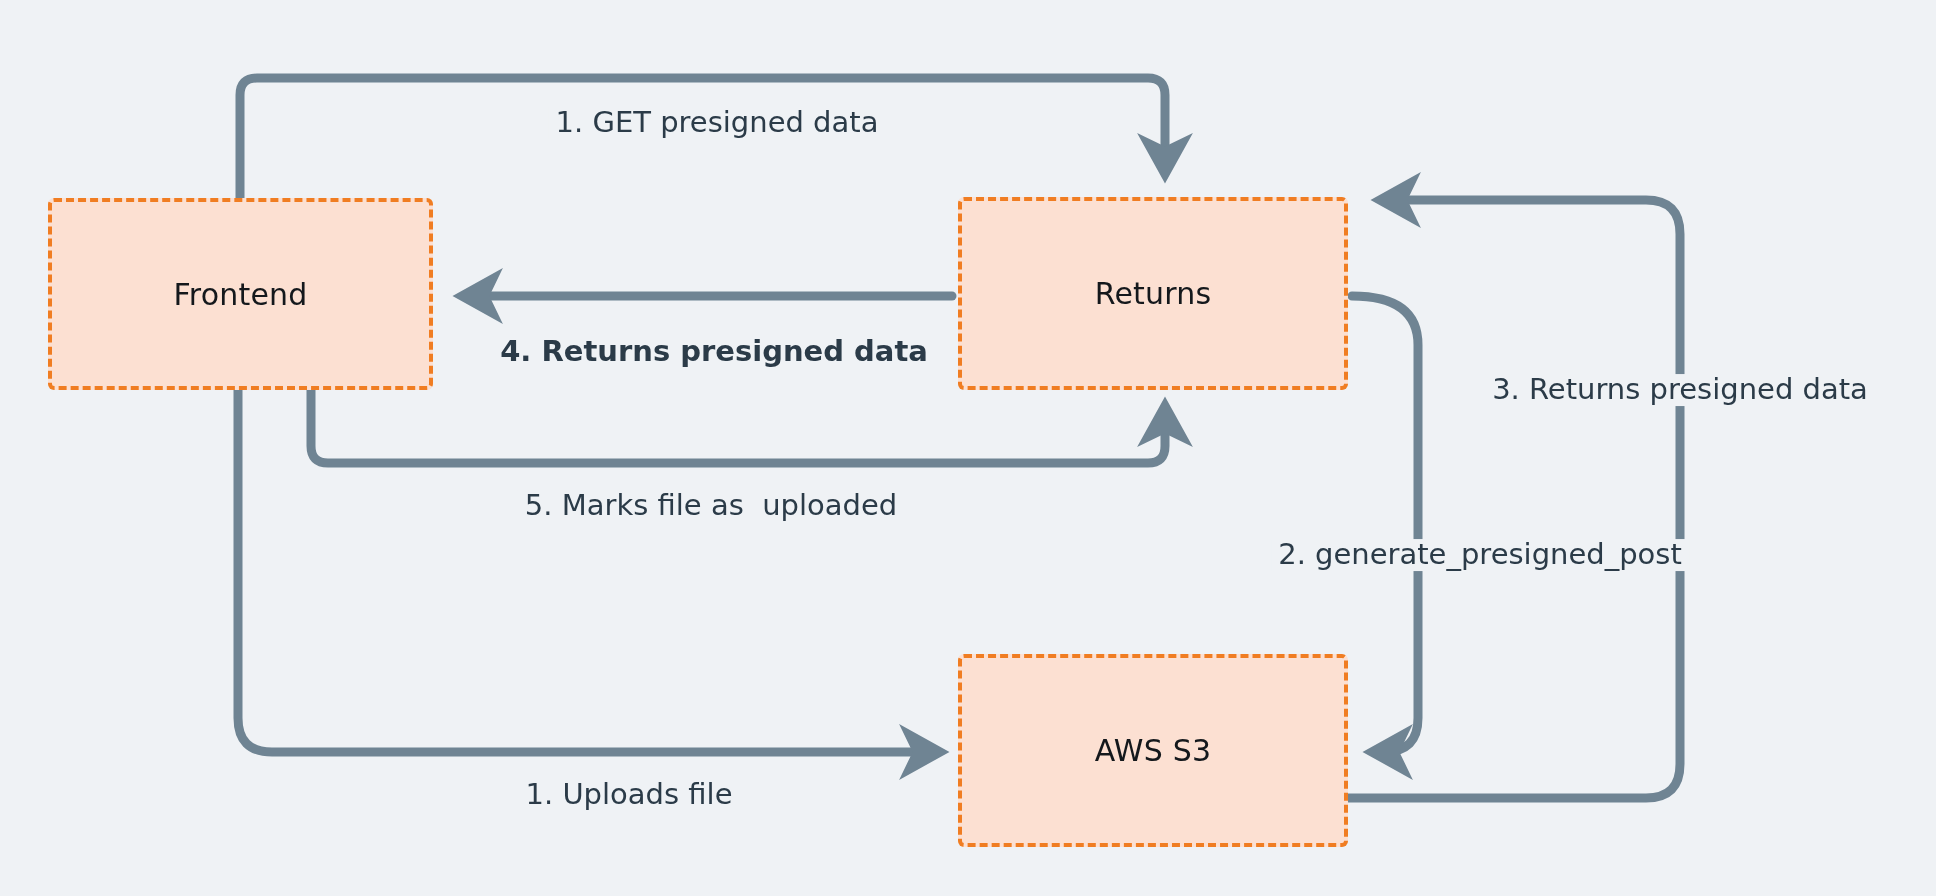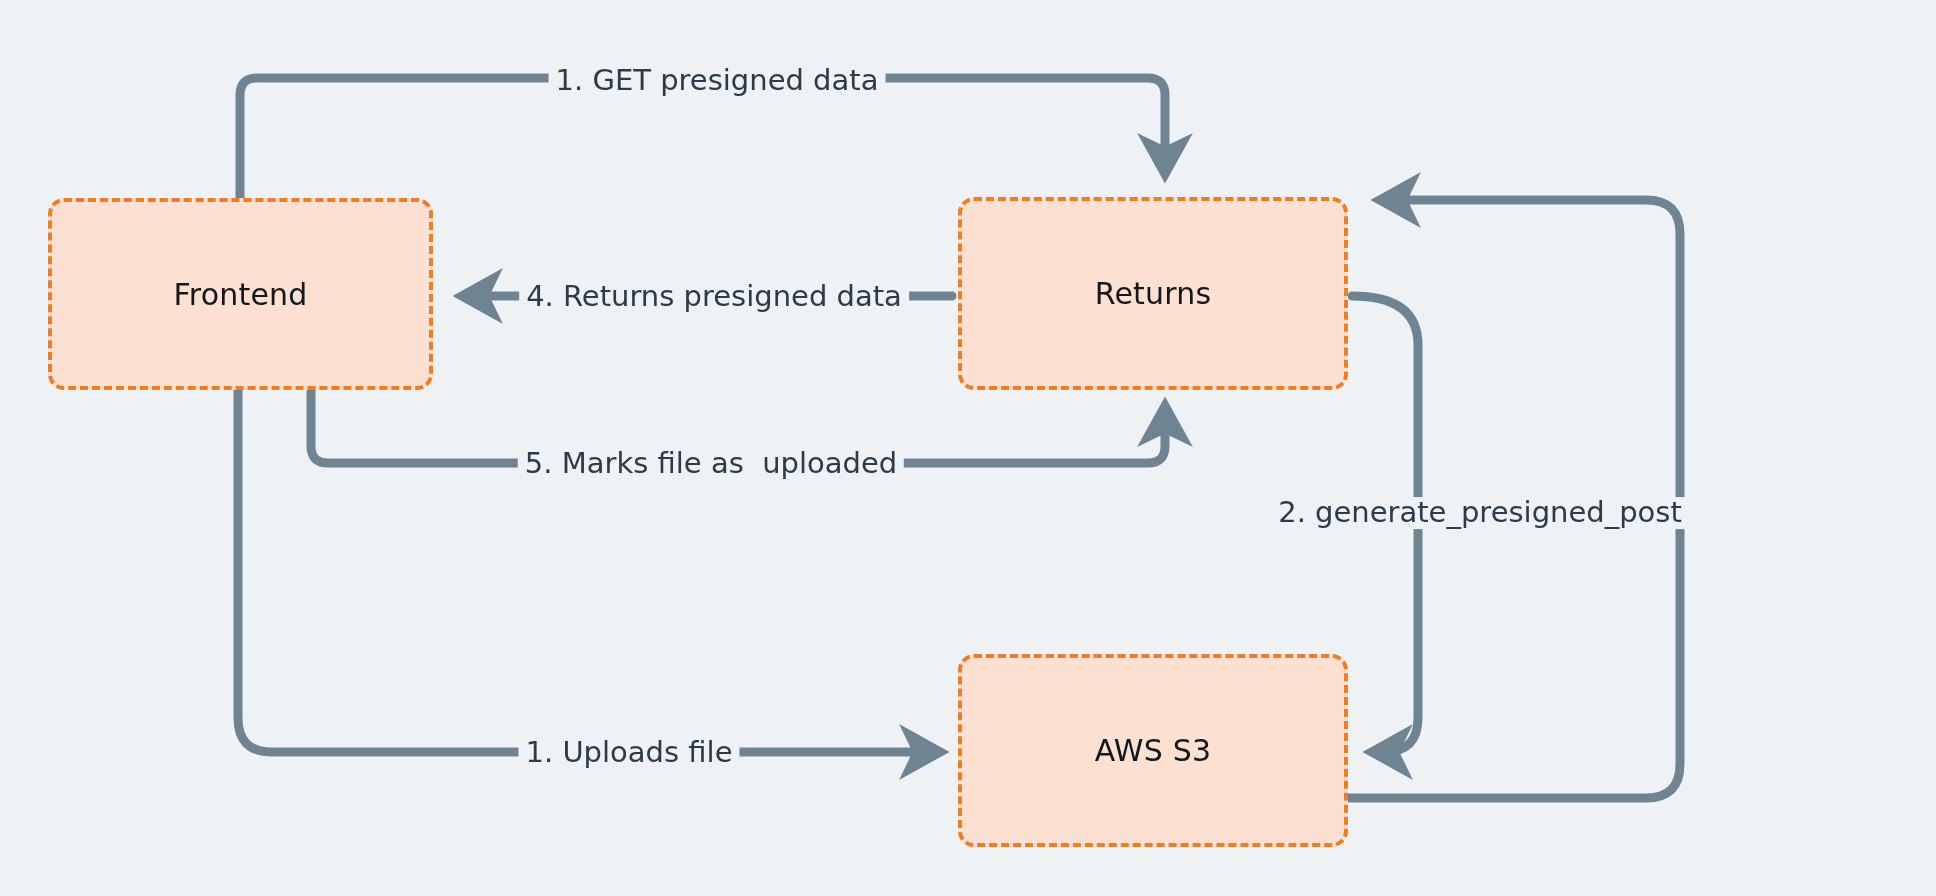--- a/index.html
+++ b/index.html
@@ -23,21 +23,21 @@
     left: 0;
     top: 0;
     width: 1936px;
     height: 896px;
   }
   .node {
     position: absolute;
     box-sizing: border-box;
     background: #fce0d2;
     border: 4px dashed #f07d22;
-    border-radius: 16px;
+    border-radius: 6px;
     display: flex;
     align-items: center;
     justify-content: center;
   }
   .node-label {
     font-family: "DejaVu Sans", sans-serif;
     font-size: 30px;
     color: #14181c;
     letter-spacing: 0.2px;
     white-space: pre;
@@ -45,20 +45,21 @@
   .edge-label {
     position: absolute;
     font-family: "DejaVu Sans", sans-serif;
     font-size: 29px;
     color: #2b3b48;
     background: #eff2f5;
     white-space: pre;
     line-height: 1.1;
     padding: 0 7px;
     transform: translate(-50%, -50%);
+    margin-top: 42px;
   }
 </style>
 </head>
 <body>
 
 <div id="canvas">
 
   <svg class="diagram" viewBox="0 0 1936 896" xmlns="http://www.w3.org/2000/svg">
     <defs>
       <marker id="arrowhead" markerWidth="7" markerHeight="7" refX="4.1" refY="3.5" orient="auto" markerUnits="strokeWidth">
@@ -91,20 +92,21 @@
   </div>
 
   <div class="node" style="left:958px; top:654px; width:390px; height:193px;">
     <span class="node-label">AWS S3</span>
   </div>
 
   <div class="edge-label" style="left:717px; top:81px;">1. GET presigned data</div>
 
   <div class="edge-label" style="left:1480px; top:513px;">2. generate_presigned_post</div>
 
+  <div class="edge-label" style="left:1680px; top:348px;">3. Returns presigned data</div>
 
-  <div class="edge-label" style="left:714px; top:297px;">4. Returns presigned data</div>
+  <div class="edge-label" style="left:714px; top:310px;font-weight:bold;">4. Returns presigned data</div>
 
   <div class="edge-label" style="left:629px; top:753px;">1. Uploads file</div>
 
   <div class="edge-label" style="left:711px; top:464px;">5. Marks file as  uploaded</div>
 
 </div>
 
 </body></html>

